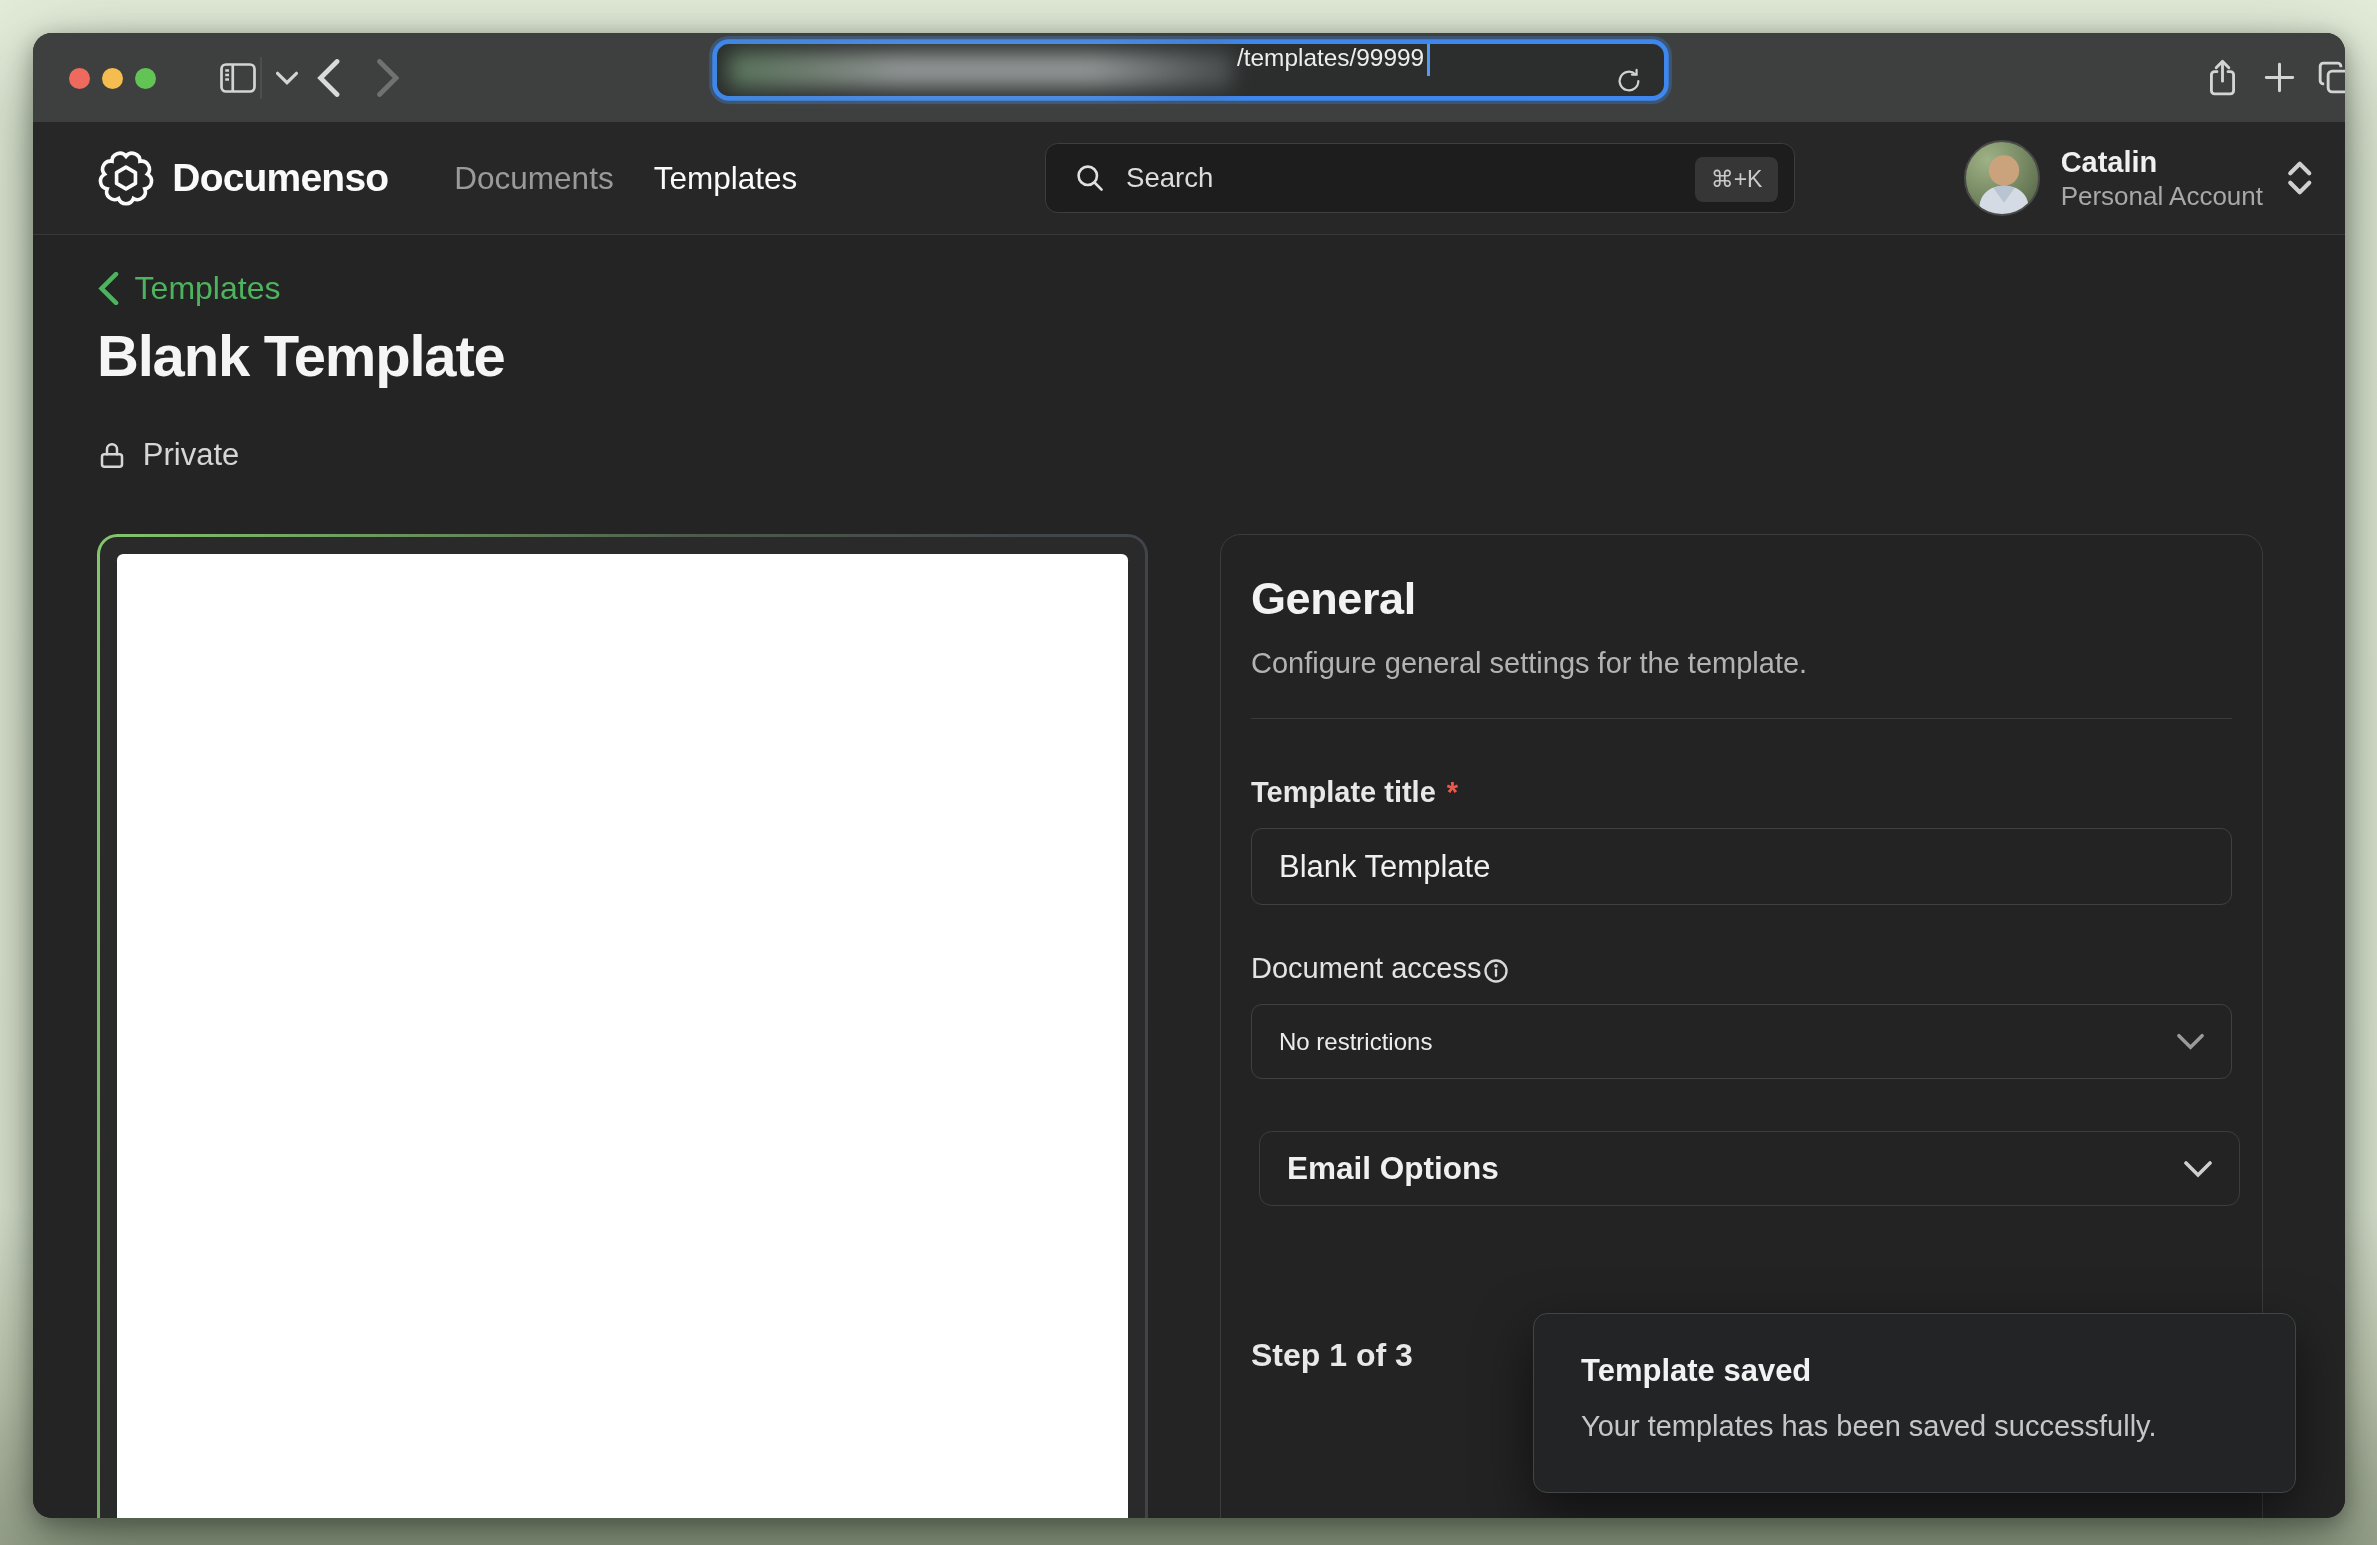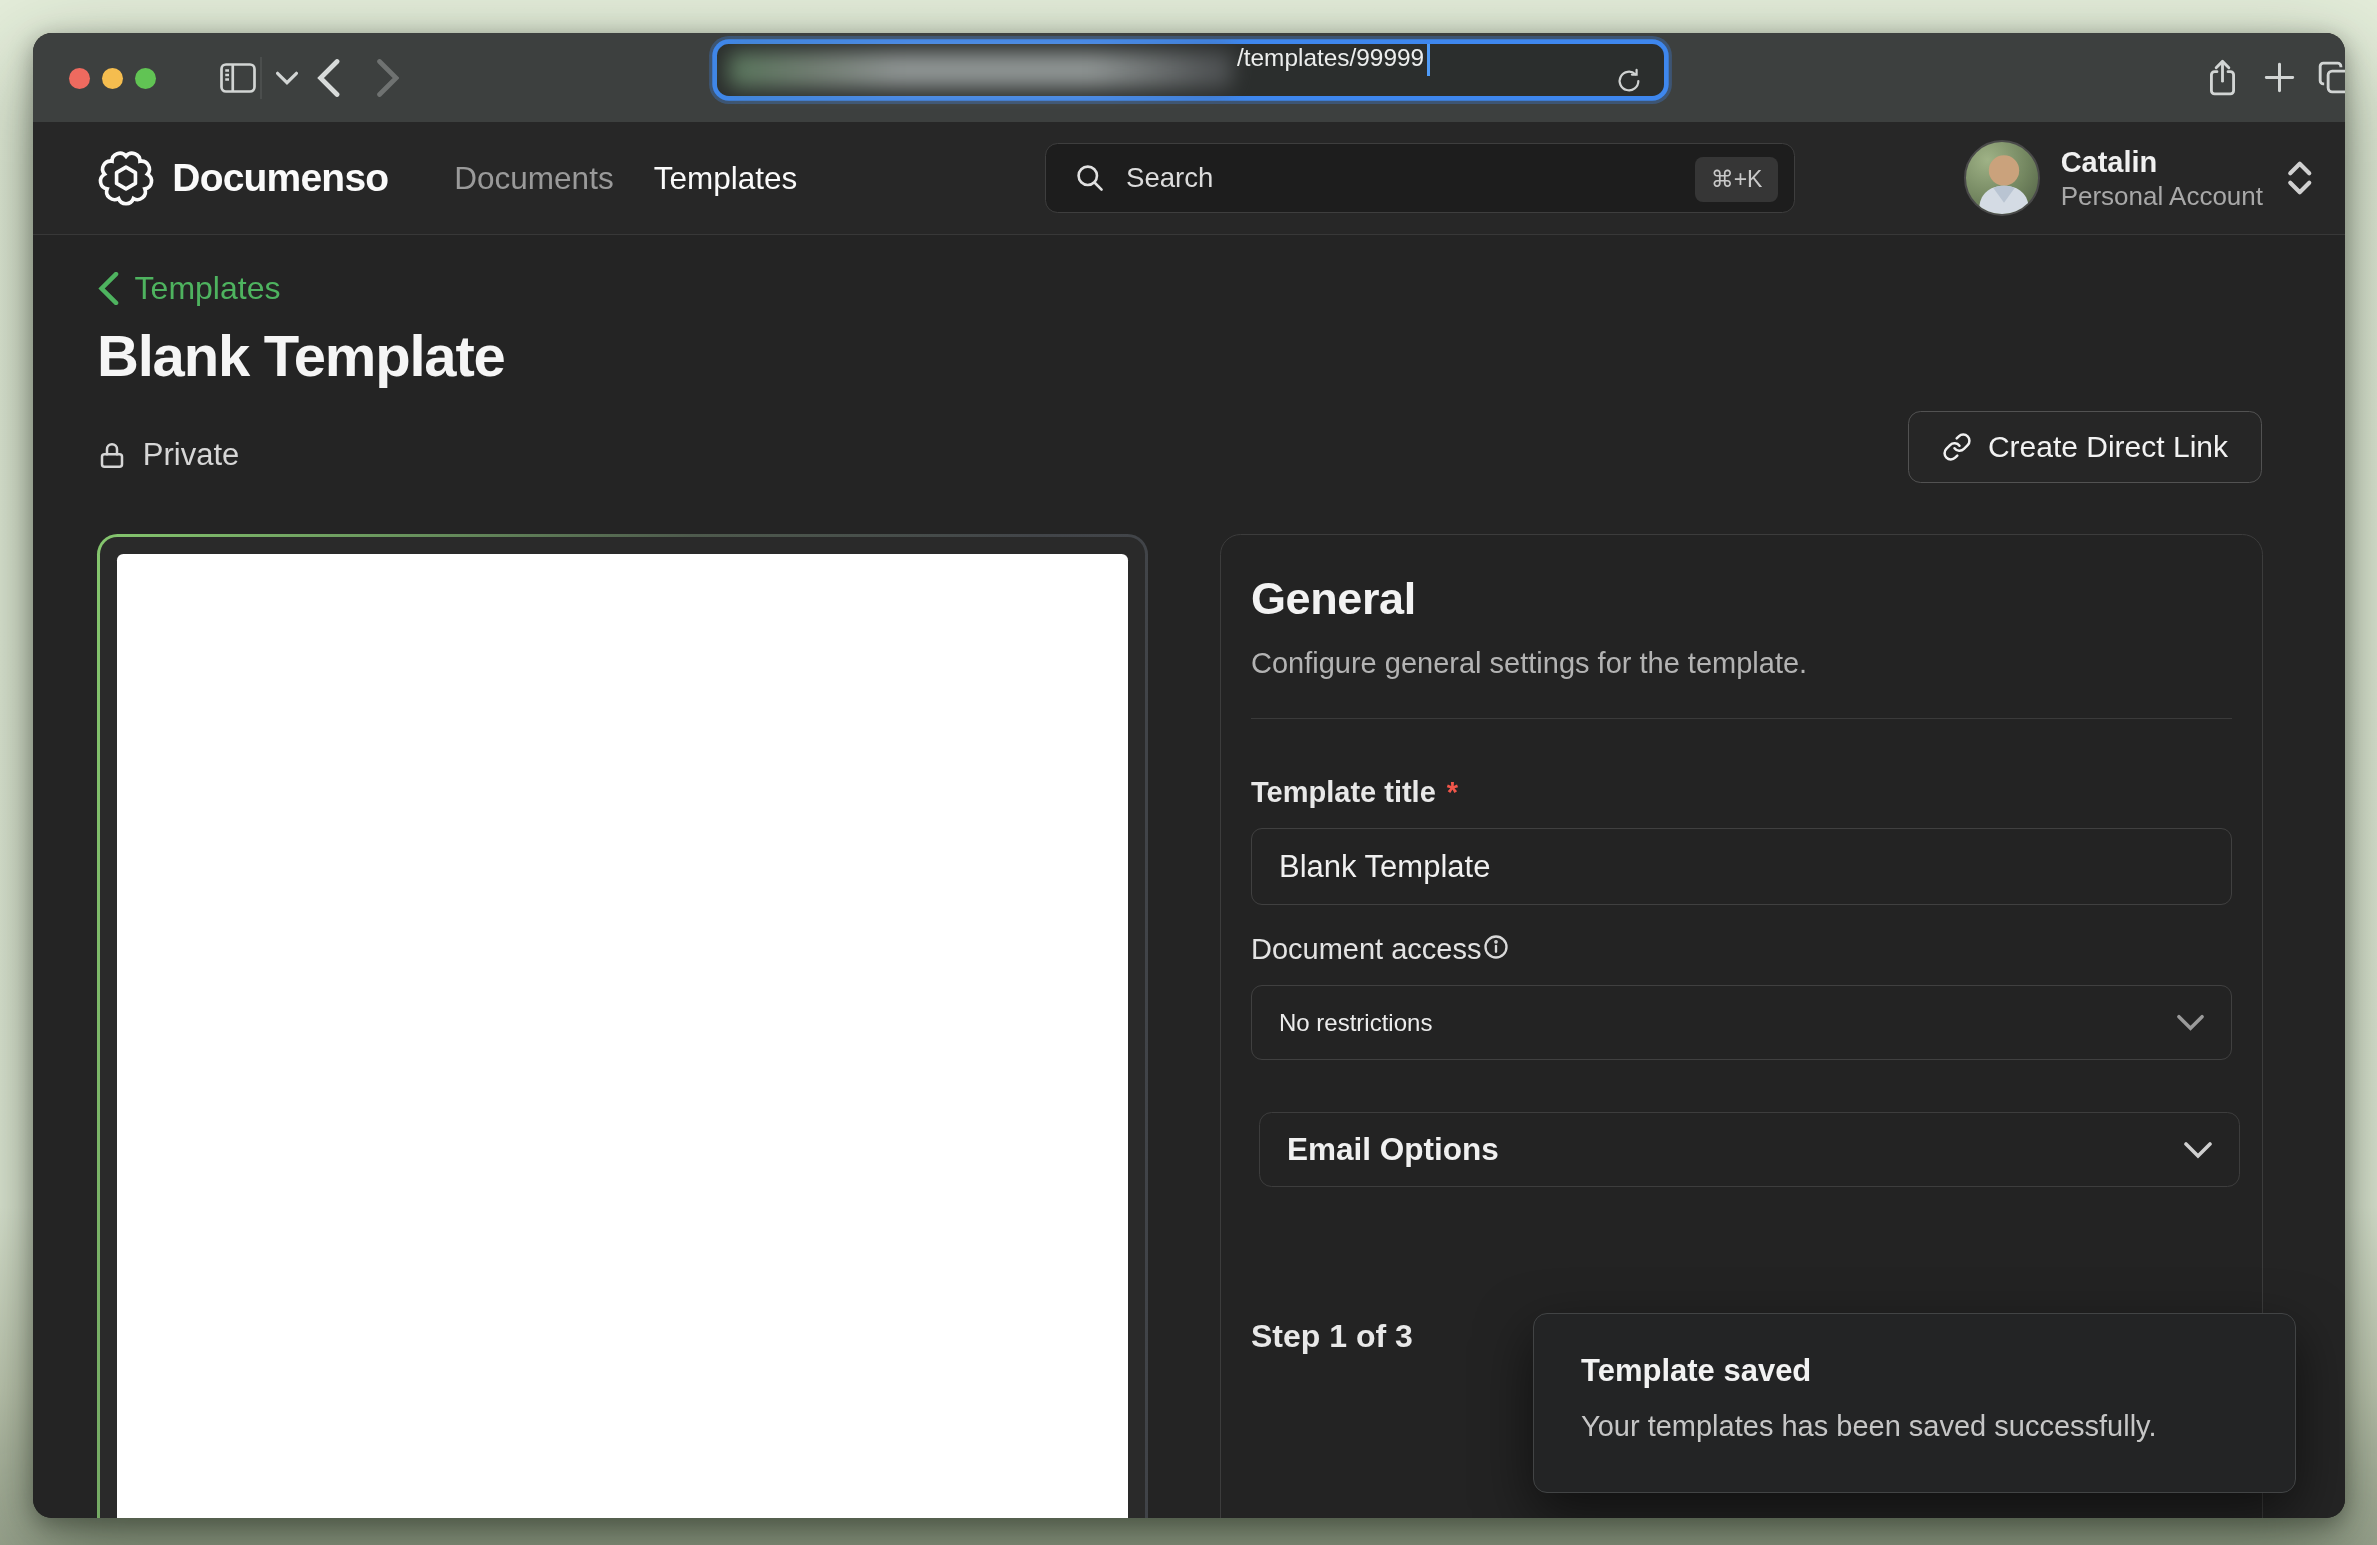--- a/index.html
+++ b/index.html
@@ -69,21 +69,21 @@
     padding:38px 30px; height:1047px; }
   .card h2 { font-size:45px; font-weight:700; color:#f2f2f2; letter-spacing:-0.4px; }
   .card-sub { margin-top:22px; font-size:29px; color:#b3b3b3; }
   .card hr { border:none; border-top:1.6px solid #3a3a3a; margin-top:38px; }
   .field-label { margin-top:57px; font-size:29px; font-weight:600; color:#e8e8e8;
     display:flex; align-items:center; gap:11px; }
   .req { color:#f0564a; }
   .text-input { margin-top:19px; width:100%; height:77px; background:transparent;
     border:1.6px solid #404040; border-radius:11px; color:#f0f0f0; font-size:31px;
     padding:0 27px; font-family:"Liberation Sans",sans-serif; }
-  .label-info { margin-top:28px; font-weight:500; display:flex; align-items:flex-start; 
+  .label-info { margin-top:47px; font-weight:500; display:flex; align-items:flex-end; 
     font-size:29px; color:#e3e3e3; }
   .select { margin-top:19px; width:100%; height:75px; border:1.6px solid #404040; border-radius:11px;
     display:flex; align-items:center; justify-content:space-between; padding:0 27px;
     color:#ececec; font-size:24px; }
   .collapse { margin-top:52px; width:100%; height:75px; border:1.6px solid #3d3d3d; border-radius:12.6px;
     display:flex; align-items:center; justify-content:space-between; padding:0 27px;
     color:#f0f0f0; font-size:31.5px; font-weight:700;margin-left:8px; }
   .collapse + .collapse { margin-top:55px; }
   .step { margin-top:131px; font-size:32px; font-weight:700; color:#e8e8e8; }
 
@@ -218,27 +218,20 @@
     <h1 class="page-title">Blank Template</h1>
 
     <div class="visibility">
       <svg width="30" height="33" viewBox="0 0 24 24" fill="none" stroke="#d6d6d6" stroke-width="2" stroke-linecap="round">
         <rect x="4" y="11" width="16" height="10" rx="2"></rect>
           <path d="M8 11V7a4 4 0 0 1 8 0v4"></path>
       </svg>
       <span>Private</span>
     </div>
 
-    <div class="direct-btn">
-      <svg width="30" height="30" viewBox="0 0 24 24" fill="none" stroke="#f2f2f2" stroke-width="2" stroke-linecap="round" stroke-linejoin="round">
-        <path d="M10 13a5 5 0 0 0 7.54.54l3-3a5 5 0 0 0-7.07-7.07l-1.72 1.71"></path>
-        <path d="M14 11a5 5 0 0 0-7.54-.54l-3 3a5 5 0 0 0 7.07 7.07l1.71-1.71"></path>
-      </svg>
-      <span>Create Direct Link</span>
-    </div>
 
     <div class="columns">
 
       <div class="preview-wrap">
         <div class="preview-inner">
           <div class="doc-page"></div>
         </div>
       </div>
 
       <div class="card">

